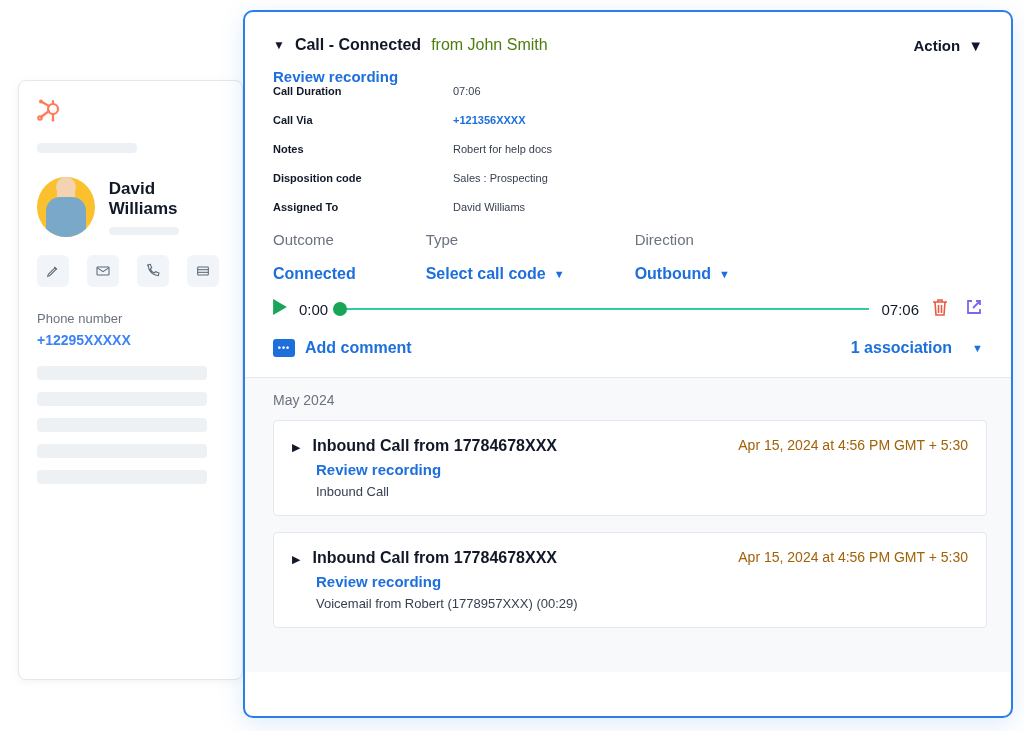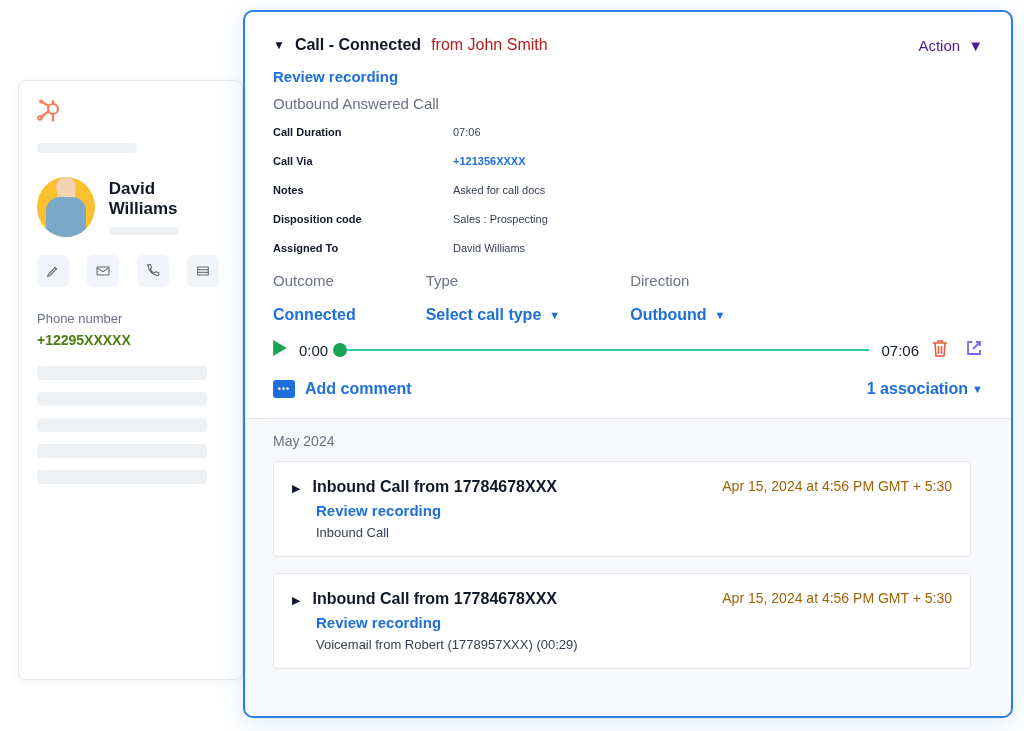--- a/index.html
+++ b/index.html
@@ -22,42 +22,42 @@
     .sk-short { width: 100px; margin-bottom: 8px; }
     .contact-row { display: flex; align-items: center; gap: 14px; margin: 24px 0 12px 0; }
     .avatar { width: 60px; height: 60px; border-radius: 50%; background: radial-gradient(circle at 50% 28%, #f3d3b2 0 18%, #fbc02d 18% 100%); display:flex; align-items:flex-end; justify-content:center; overflow:hidden;}
     .avatar-person { width: 40px; height: 40px; background: #7aa8c8; border-radius: 14px 14px 0 0; position: relative; }
     .avatar-person::before{content:"";position:absolute;top:-20px;left:50%;transform:translateX(-50%);width:20px;height:20px;border-radius:50%;background:#f3d3b2;}
     .contact-name { font-size: 17px; font-weight: 700; color: #111827; }
     .icon-btn-row { display: flex; gap: 18px; margin: 18px 0 24px 0; }
     .icon-btn { width: 32px; height: 32px; border-radius: 6px; background: #f1f4f8; display: flex; align-items: center; justify-content: center; cursor: pointer; }
     .icon-btn svg { width: 16px; height: 16px; stroke: #5d6b7a; fill: none; stroke-width: 1.6; }
     .field-label { font-size: 13px; color: #6b7280; margin-bottom: 6px; }
-    .field-value { font-size: 14px; color: #4d7c0f; font-weight: 600; margin-bottom: 18px;}
+    .field-value { font-size: 14px; color: #3b82f6; font-weight: 600; margin-bottom: 18px;}
     .skeleton-group { display: flex; flex-direction: column; gap: 12px; margin-top: 8px; }
 
     
     .main-panel {
       position: absolute;
       top: 10px; left: 243px;
       width: 770px; height: 708px;
       background: #fff;
       border: 2px solid #2b7de9;
       border-radius: 10px;
       box-shadow: 0 6px 24px rgba(43,125,233,0.15);
       overflow: hidden;
     }
     .panel-inner { padding: 24px 28px 0 28px; }
 
     .header-row { display: flex; justify-content: space-between; align-items: center; margin-bottom: 14px; }
     .header-left { display: flex; align-items: center; gap: 10px; font-size: 16px; }
     .caret { font-size: 12px; color:#111827;}
     .call-title { font-weight: 700; color: #111827; }
-    .call-from { color: #b91c1c; }
-    .action-link { color: #4c1d95; font-weight: 400; font-size: 15px; display: flex; align-items: center; gap: 8px; cursor: pointer; justify-content: space-between; }
+    .call-from { color: #4d7c0f; }
+    .action-link { color: #0f172a; font-weight: 700; font-size: 15px; display: flex; align-items: center; gap: 8px; cursor: pointer; justify-content: space-between; }
 
     .link-blue { color: #1d6fdc; font-weight: 600; font-size: 15px; cursor: pointer; }
     .subtype { color: #6b7280; font-size: 15px; margin: 10px 0 14px 0; }
 
     .detail-grid { display: grid; grid-template-columns: 180px 1fr; row-gap: 17px; font-size: 11px; margin-bottom: 18px; }
     .detail-label { font-weight: 700; color: #111827; }
     .detail-value { color: #374151; }
     .detail-value.link { color: #1d6fdc; font-weight: 600; cursor:pointer;}
 
     .sel-row { display: flex; gap: 70px; margin-bottom: 10px; }
@@ -72,23 +72,23 @@
     .track { flex: 1; height: 2px; background: #2ecc9e; position: relative; }
     .knob { position: absolute; left: 0%; top: 50%; transform: translate(-50%,-50%); width: 14px; height: 14px; border-radius: 50%; background: #18a558; }
     .trash-icon { color: #e85c41; cursor: pointer; }
     .extern-icon { color: #7b68ee; cursor: pointer; margin-left: 4px;}
 
     .footer-row { display: flex; justify-content: space-between; align-items: center; margin-bottom: 20px; }
     .add-comment { display: flex; align-items: center; gap: 10px; color: #1d6fdc; font-weight: 700; font-size: 16px; cursor: pointer; }
     .comment-icon { width: 22px; height: 18px; background: #1d6fdc; border-radius: 3px; position: relative; display:flex; align-items:center; justify-content:center;}
     .comment-icon::after{content:"";position:absolute;bottom:-4px;left:5px;border:4px solid transparent;border-top-color:#1d6fdc;}
     .comment-dots { color: #fff; font-size: 9px; letter-spacing: 1px;}
-    .assoc-link { color: #1d6fdc; font-weight: 700; font-size: 16px; display:flex;align-items:center;gap:4px; cursor:pointer;}
-
-    .history-section { background: #f7f9fb; border-top: 1px solid #e5e9ef; padding: 14px 40px 28px 28px; }
+    .assoc-link { color: #1d6fdc; font-weight: 700; font-size: 16px; display:flex;align-items:center;gap:20px; cursor:pointer;}
+
+    .history-section { background: #f7f9fb; border-top: 1px solid #e5e9ef; padding: 14px 24px 28px 28px; }
     .month-label { color: #6b7280; font-size: 14px; margin-bottom: 12px; }
     .history-card { background: #fff; border: 1px solid #e5e9ef; border-radius: 4px; padding: 16px 18px; margin-bottom: 16px; }
     .hc-row1 { display: flex; justify-content: space-between; align-items: flex-start; gap: 12px; }
     .hc-left { display: flex; gap: 12px; align-items: flex-start;}
     .hc-caret { font-size: 11px; color: #111827; margin-top: 4px;}
     .hc-title { font-weight: 700; font-size: 16px; color: #111827; }
     .hc-time { color: #a16207; font-size: 14px; white-space: nowrap; text-align: right;}
     .hc-sub { margin-left: 24px; margin-top: 6px; }
     .hc-desc { margin-left: 24px; margin-top: 6px; color: #374151; font-size: 13px; }
   </style>
@@ -167,46 +167,45 @@
         <span class="call-title">Call - Connected</span>
         <span class="call-from">from John Smith</span>
       </div>
       <div class="action-link">
         <span>Action</span>
         <span>▼</span>
       </div>
     </div>
 
     <div class="link-blue">Review recording</div>
-    <div class="subtype">Outbound Answered Call</div>
 
     <div class="detail-grid">
       <div class="detail-label">Call Duration</div>
       <div class="detail-value">07:06</div>
       <div class="detail-label">Call Via</div>
       <div class="detail-value link">+121356XXXX</div>
       <div class="detail-label">Notes</div>
-      <div class="detail-value">Asked for call docs</div>
+      <div class="detail-value">Robert for help docs</div>
       <div class="detail-label">Disposition code</div>
       <div class="detail-value">Sales : Prospecting</div>
       <div class="detail-label">Assigned To</div>
       <div class="detail-value">David Williams</div>
     </div>
 
     <div class="sel-row">
       <div class="sel-col">
         <div class="sel-label">Outcome</div>
         <div class="sel-value">
             <span>Connected</span>
           </div>
       </div>
       <div class="sel-col">
         <div class="sel-label">Type</div>
         <div class="sel-value">
-            <span>Select call type</span>
+            <span>Select call code</span>
             <span style="font-size:11px;">▼</span>
           </div>
       </div>
       <div class="sel-col">
         <div class="sel-label">Direction</div>
         <div class="sel-value">
             <span>Outbound</span>
             <span style="font-size:11px;">▼</span>
           </div>
       </div>

